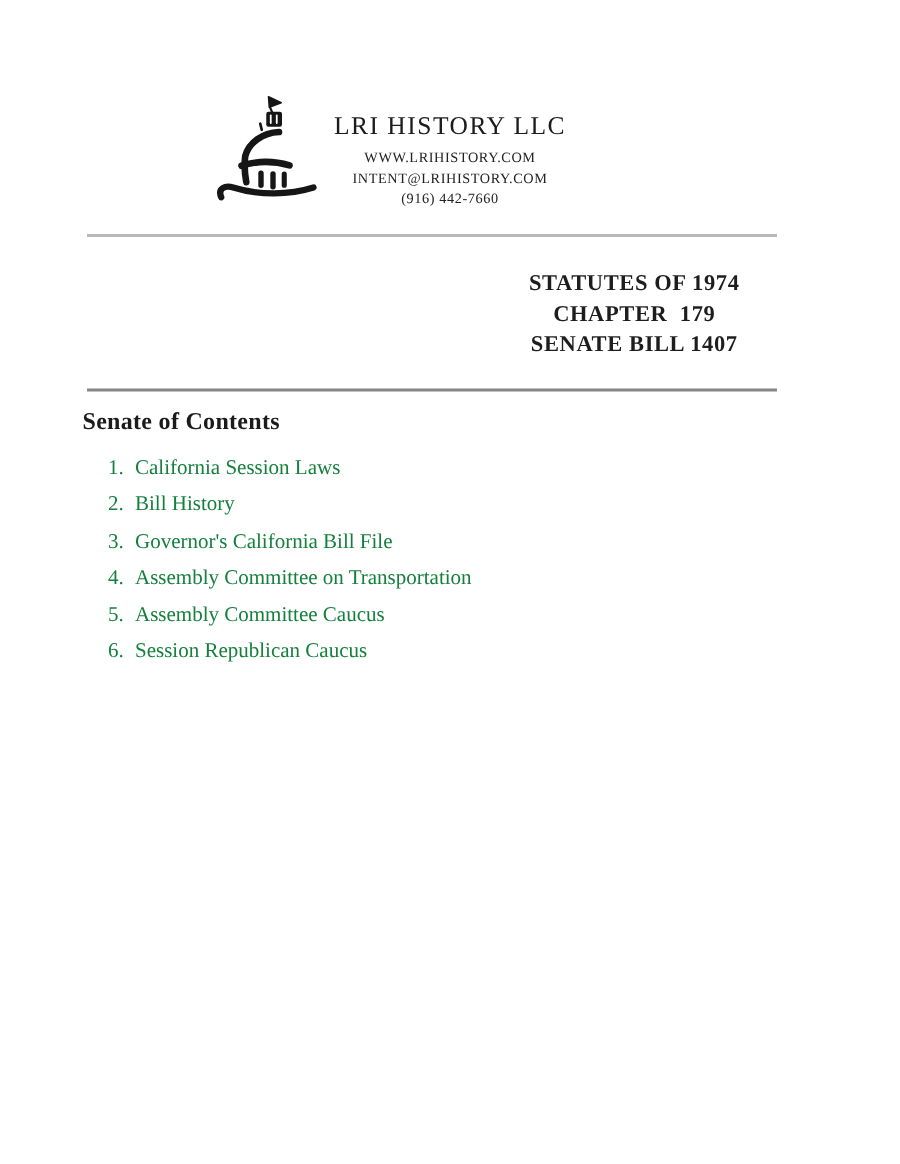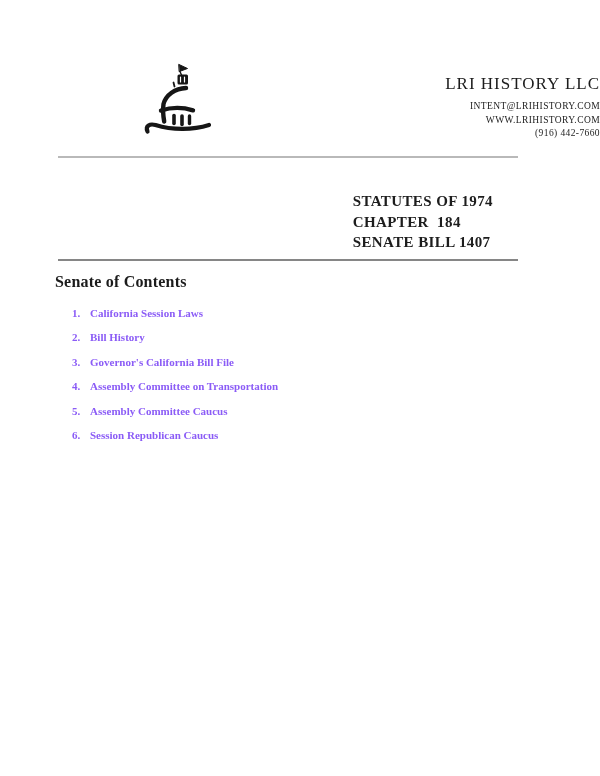--- a/index.html
+++ b/index.html
@@ -27,21 +27,21 @@
     left: 142px;
     top: 61px;
     width: 80px;
     height: 82px;
   }
   .header-text {
     position: absolute;
     left: 0;
     top: 74px;
     width: 100%;
-    text-align: right;
+    text-align: center;
   }
   .company-name {
     font-size: 17px;
     letter-spacing: 1px;
     color: #1c1c1c;
     line-height: 20px;
   }
   .contact-block {
     margin-top: 6px;
   }
@@ -66,22 +66,22 @@
   .divider-2 {
     top: 259px;
     height: 1.5px;
     background: #868686;
   }
 
   
   .doc-info {
     position: absolute;
     right: 107px;
-    top: 191px;
-    text-align: left;
+    top: 179px;
+    text-align: center;
   }
   .doc-line {
     font-size: 15px;
     font-weight: bold;
     letter-spacing: 0.4px;
     line-height: 20.5px;
     color: #1d1d1d;
     white-space: pre; 
   }
 
@@ -97,25 +97,24 @@
   }
   .toc-list {
     position: absolute;
     left: 72px;
     top: 301px;
     margin: 0;
     padding: 0;
     list-style: none;
   }
   .toc-item {
-    font-size: 11px;
+    font-size: 14px;
     line-height: 24.4px;
     white-space: nowrap;
-    color: #8b5cf6;
-    font-weight: bold;
+    color: #15803d;
   }
   .toc-num {
     display: inline-block;
     width: 18px;
   }
 </style>
 </head>
 <body>
 
 <div class="page">
@@ -140,31 +139,31 @@
       <path d="M 40,55 L 40,63.5" stroke-width="3.6"></path>
       <path d="M 47.5,55 L 47.5,62.5" stroke-width="3.4"></path>
 
       <path d="M 5.5,70.5 C 3,64.5 8,62.5 13.5,64 C 31,69.5 51,69 67,64" stroke-width="4.2"></path>
     </g>
   </svg>
 
   <div class="header-text">
     <div class="company-name">LRI HISTORY LLC</div>
     <div class="contact-block">
+      <div class="contact-line">WWW.LRIHISTORY.COM</div>
       <div class="contact-line">INTENT@LRIHISTORY.COM</div>
-      <div class="contact-line">WWW.LRIHISTORY.COM</div>
       <div class="contact-line">(916) 442-7660</div>
     </div>
   </div>
 
   <div class="divider divider-1"></div>
 
   <div class="doc-info">
     <div class="doc-line">STATUTES OF 1974</div>
-    <div class="doc-line">CHAPTER  184</div>
+    <div class="doc-line">CHAPTER  179</div>
     <div class="doc-line">SENATE BILL 1407</div>
   </div>
 
   <div class="divider divider-2"></div>
 
   <div class="toc-title">Senate of Contents</div>
 
   <ol class="toc-list">
     <li class="toc-item">
       <span class="toc-num">1.</span><span>California Session Laws</span>

